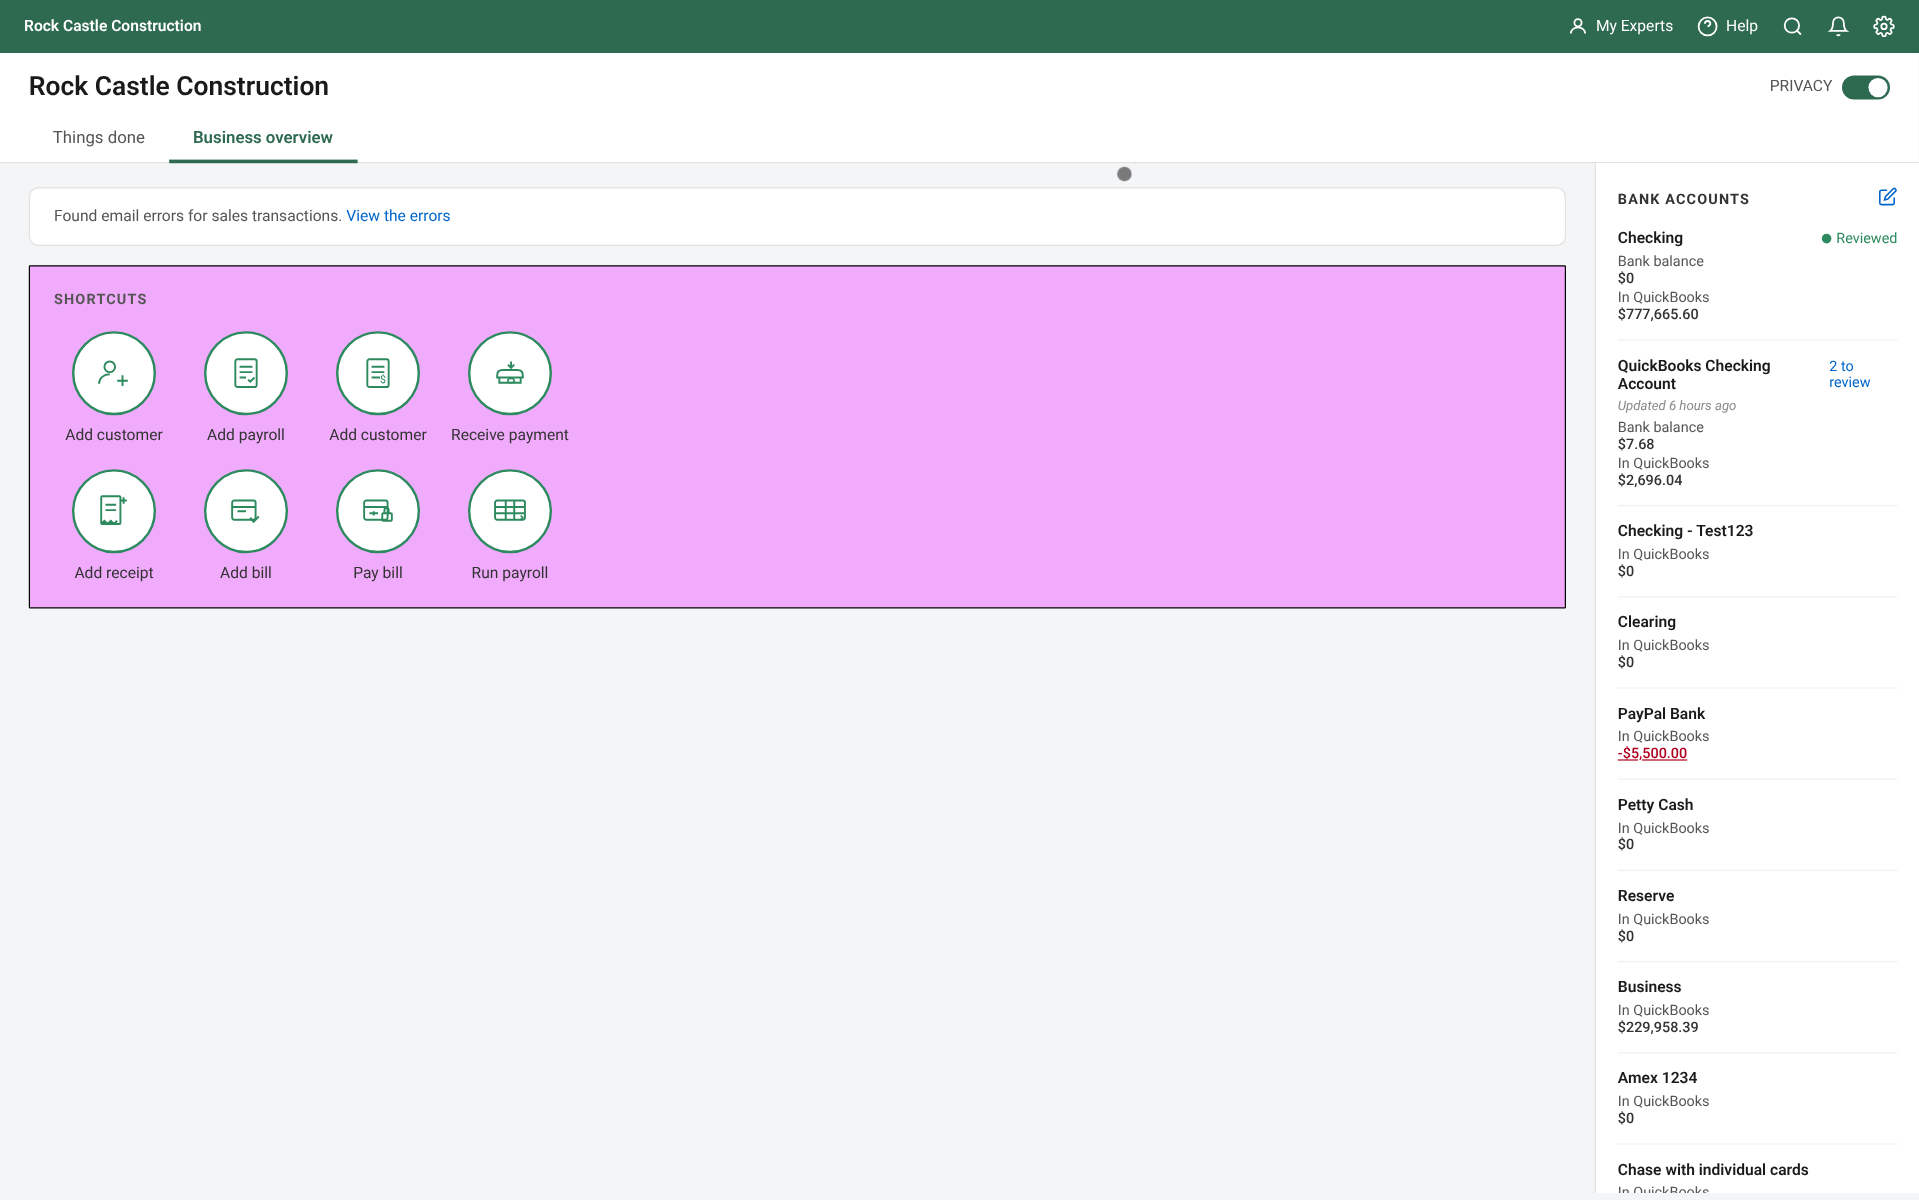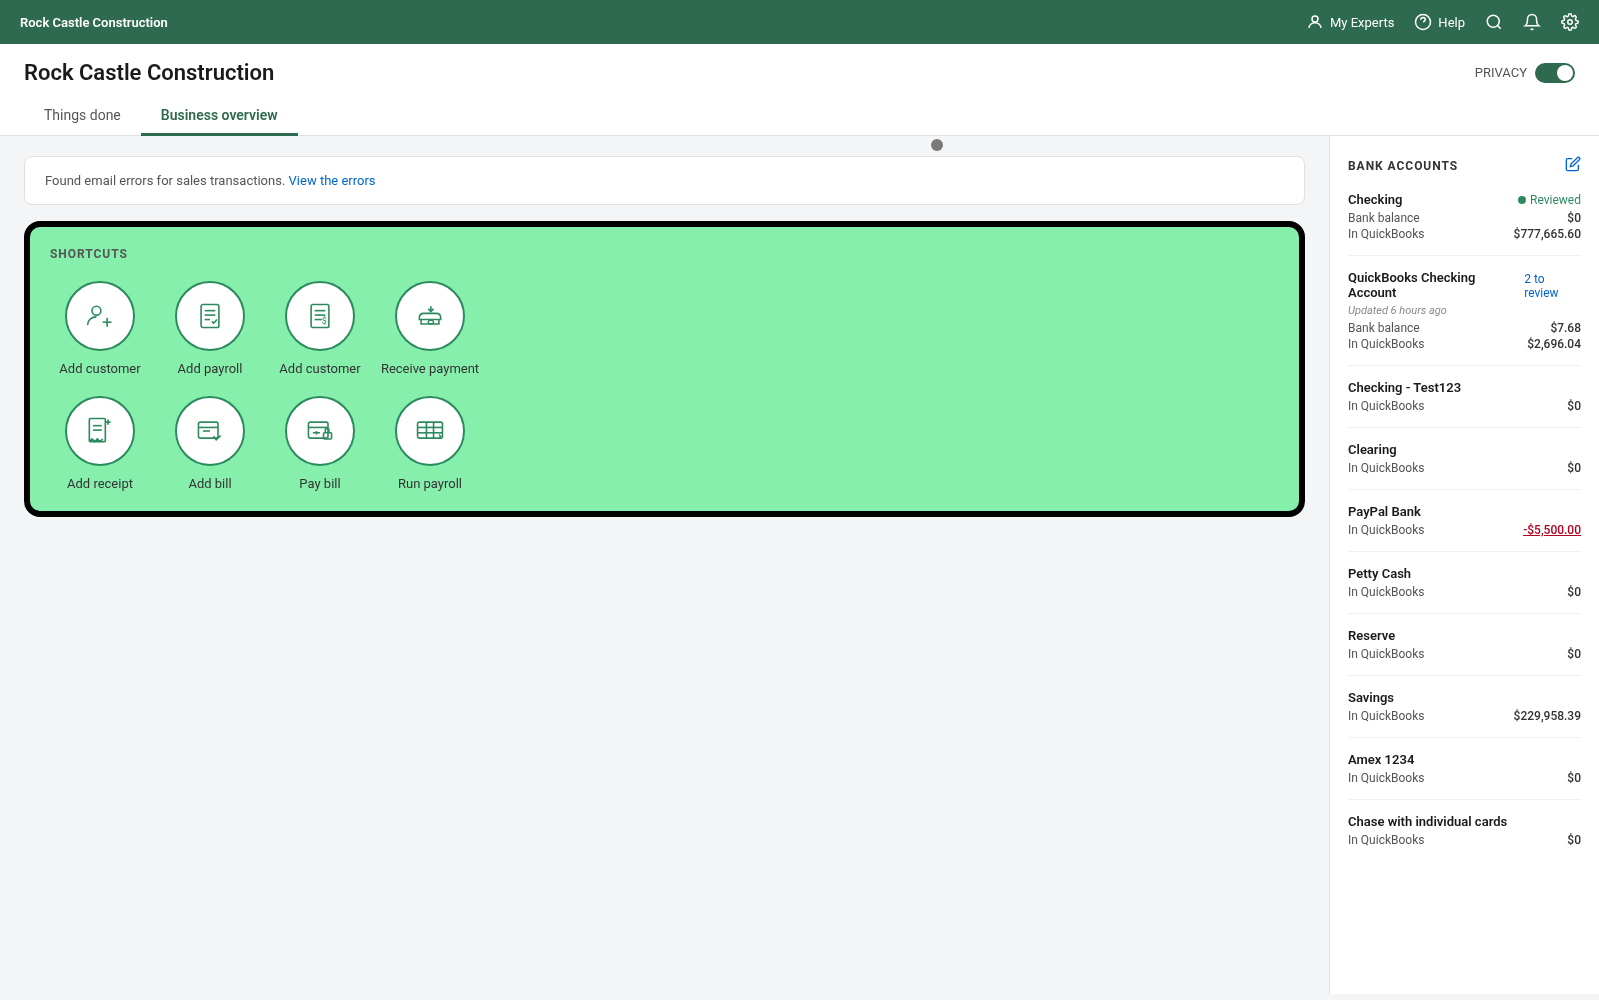--- a/index.html
+++ b/index.html
@@ -58,22 +58,22 @@
     .alert-section {
       background: white; border-radius: 8px; padding: 16px 20px;
       margin-bottom: 16px; border: 1px solid #e0e0e0;
     }
     .alert-title { font-size: 13px; font-weight: 600; color: #b00020; margin-bottom: 6px; }
     .alert-text { font-size: 13px; color: #555; }
     .alert-link { color: #0066cc; text-decoration: none; cursor: pointer; }
 
     
     .shortcuts-section {
-      background: #86efac; border-radius: 16px; padding: 20px;
-      border: 6px solid #000000;
+      background: #f0abfc; border-radius: 1px; padding: 20px;
+      border: 1px solid #000000;
     }
     .shortcuts-title { font-size: 12px; font-weight: 700; color: #555; letter-spacing: 0.08em; text-transform: uppercase; margin-bottom: 20px; }
     .shortcuts-grid { display: grid; grid-template-columns: repeat(4, 100px); gap: 20px 10px; }
     .shortcut-item {
       display: flex; flex-direction: column; align-items: center; gap: 10px;
       cursor: pointer;
     }
     .shortcut-icon {
       width: 70px; height: 70px; border-radius: 50%; border: 2px solid #2d8a5e;
       display: flex; align-items: center; justify-content: center;
@@ -90,27 +90,27 @@
     }
     .bank-header {
       display: flex; align-items: center; justify-content: space-between;
       margin-bottom: 16px;
     }
     .bank-title { font-size: 12px; font-weight: 700; text-transform: uppercase; letter-spacing: 0.08em; color: #333; }
     .edit-icon { color: #0066cc; cursor: pointer; }
 
     .bank-item { margin-bottom: 14px; padding-bottom: 14px; border-bottom: 1px solid #f0f0f0; }
     .bank-item:last-child { border-bottom: none; margin-bottom: 0; }
-    .bank-item-header { display: flex; align-items: flex-end; justify-content: space-between; margin-bottom: 4px; }
+    .bank-item-header { display: flex; align-items: flex-start; justify-content: space-between; margin-bottom: 4px; }
     .bank-name { font-size: 13px; font-weight: 600; color: #1a1a1a; }
     .bank-status { display: flex; align-items: center; gap: 4px; font-size: 12px; color: #2d8a5e; }
     .status-dot { width: 8px; height: 8px; border-radius: 50%; background: #2d8a5e; }
     .bank-review-link { font-size: 12px; color: #0066cc; cursor: pointer; }
     .bank-updated { font-size: 11px; color: #888; margin-bottom: 4px; font-style: italic; }
-    .bank-row { display: flex; justify-content: space-between; font-size: 12px; color: #555; margin-top: 2px; }
+    .bank-row { display: flex; justify-content: space-between; font-size: 12px; color: #555; margin-top: 2px; flex-direction: column; }
     .bank-amount { color: #333; font-weight: 500; }
     .bank-amount.negative { color: #b00020; text-decoration: underline; }
 
     
     .cursor-dot {
       position: fixed; width: 12px; height: 12px; background: rgba(0,0,0,0.5);
       border-radius: 50%; pointer-events: none; z-index: 9999;
       transform: translate(-50%, -50%);
       left: 937px; top: 145px;
     }
@@ -385,21 +385,21 @@
         <span class="bank-name">Reserve</span>
       </div>
       <div class="bank-row">
         <span>In QuickBooks</span>
         <span class="bank-amount">$0</span>
       </div>
     </div>
 
     <div class="bank-item">
       <div class="bank-item-header">
-        <span class="bank-name">Savings</span>
+        <span class="bank-name">Business</span>
       </div>
       <div class="bank-row">
         <span>In QuickBooks</span>
         <span class="bank-amount">$229,958.39</span>
       </div>
     </div>
 
     <div class="bank-item">
       <div class="bank-item-header">
         <span class="bank-name">Amex 1234</span>

